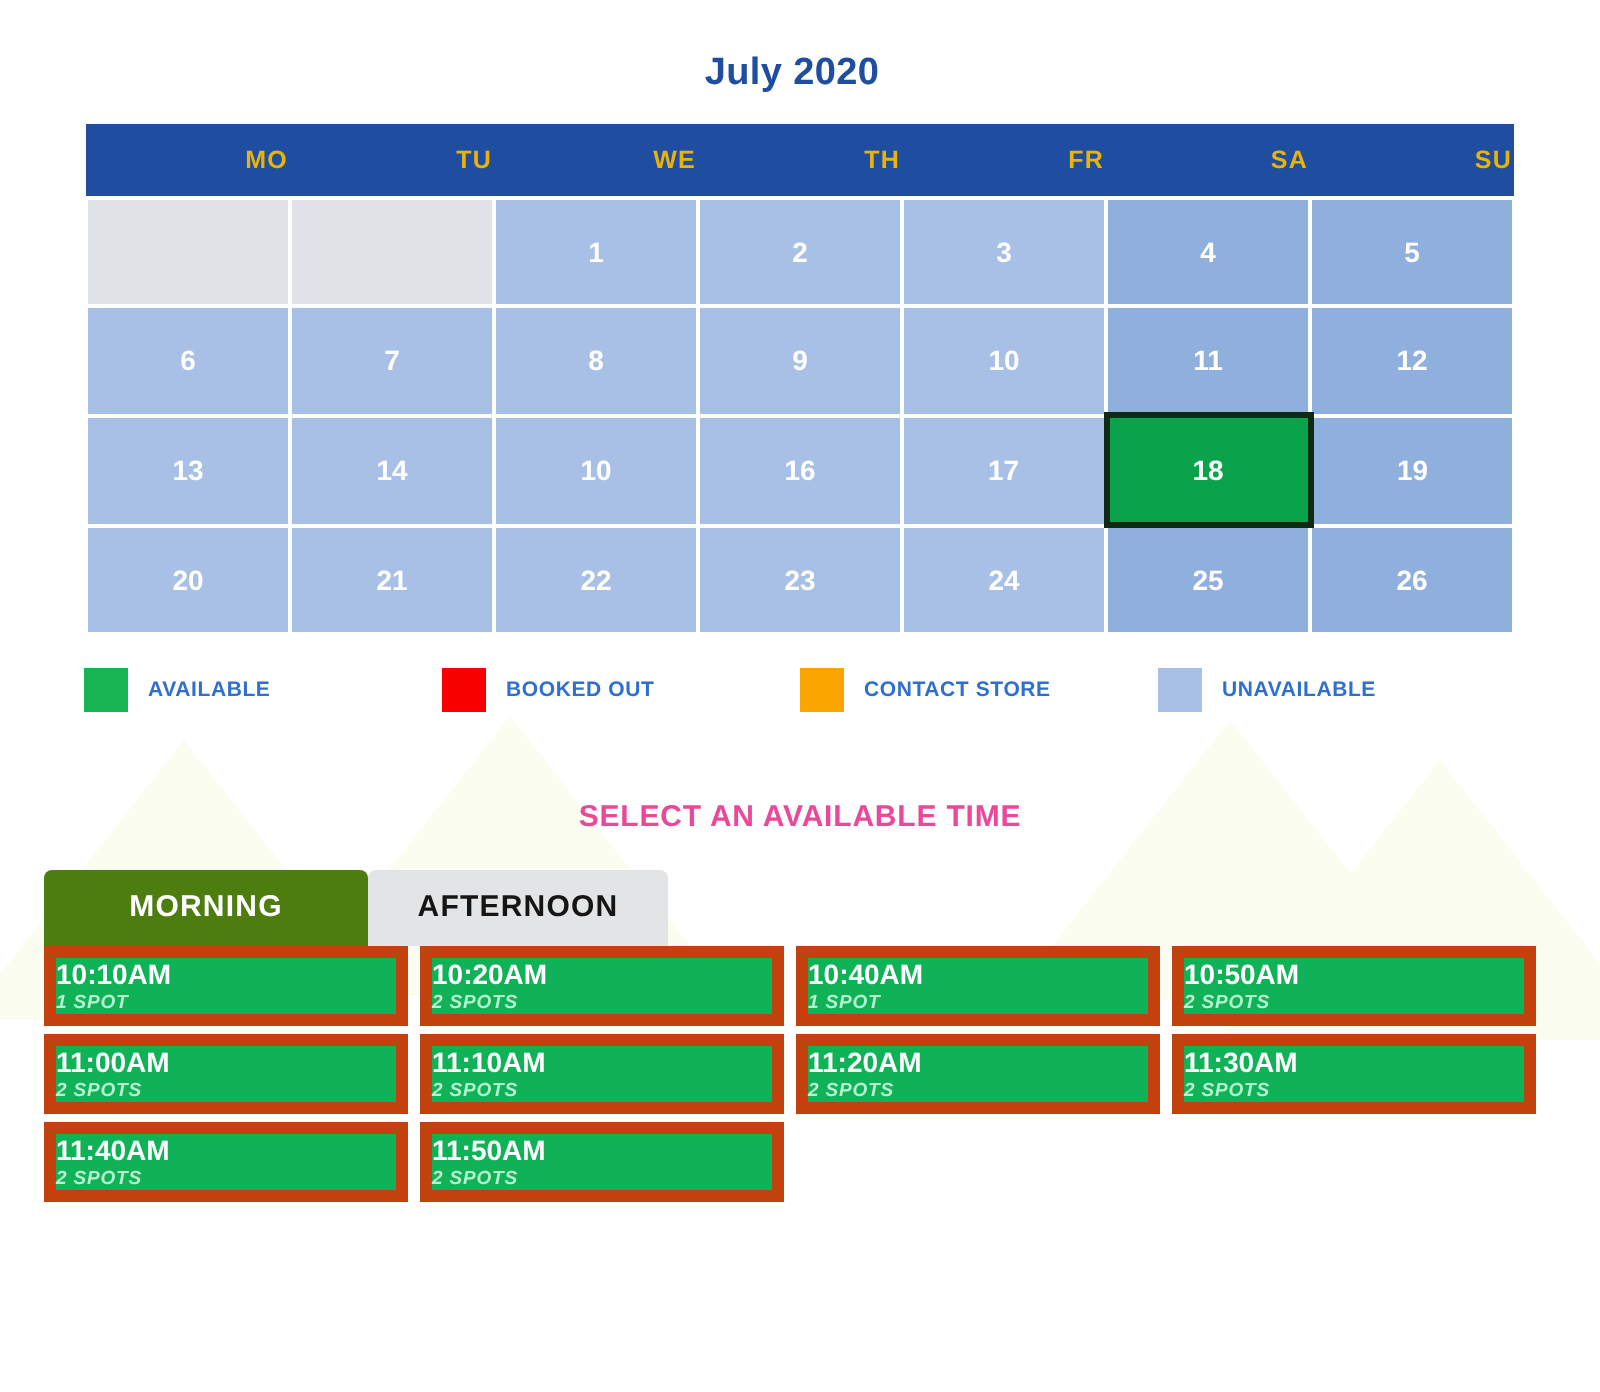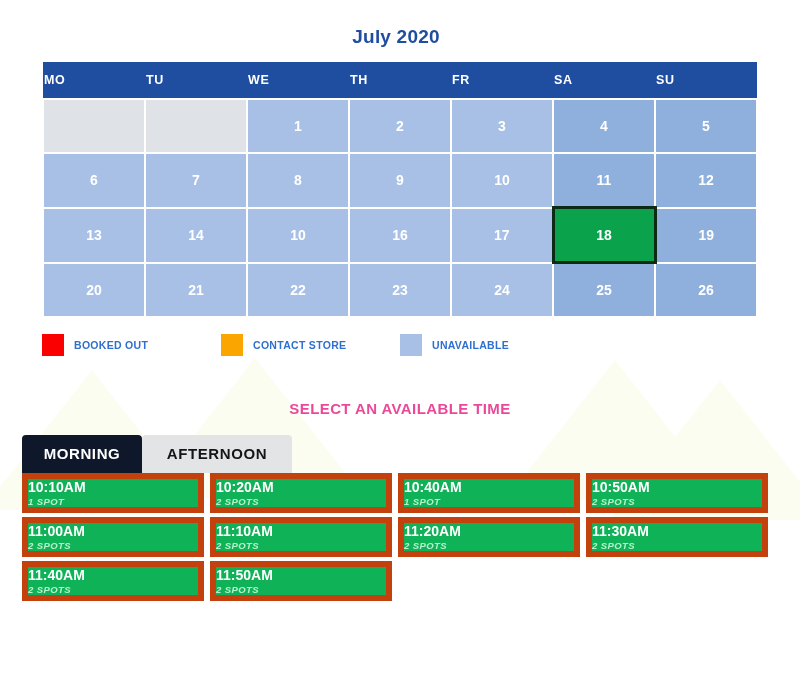--- a/index.html
+++ b/index.html
@@ -54,26 +54,26 @@
 
   
   .calendar {
     margin: 14px auto 0 auto;
     width: 716px;
     border-collapse: collapse;
     table-layout: fixed;
   }
   .calendar th {
     background: #1f4ea1;
-    color: #ffffff;
+    color: #eab308;
     font-size: 12.5px;
     font-weight: bold;
     height: 34px;
     letter-spacing: 0.6px;
-    text-align: left;
+    text-align: right;
     border: none;
   }
   .calendar td {
     height: 50px;
     text-align: center;
     vertical-align: middle;
     font-size: 14px;
     font-weight: bold;
     color: #ffffff;
     border: 2px solid #ffffff;
@@ -135,22 +135,22 @@
   .tab {
     height: 38px;
     line-height: 38px;
     font-size: 15px;
     font-weight: bold;
     letter-spacing: 0.6px;
     text-align: center;
     border-radius: 4px 4px 0 0;
   }
   .tab.morning {
-    width: 120px;
-    background: #0f172a;
+    width: 162px;
+    background: #4d7c0f;
     color: #ffffff;
   }
   .tab.afternoon {
     width: 150px;
     background: #e2e4e6;
     color: #151515;
   }
 
   
   .slots {
@@ -247,20 +247,24 @@
           <td class="weekday">23</td>
           <td class="weekday">24</td>
           <td class="weekend">25</td>
           <td class="weekend">26</td>
         </tr>
       </tbody>
   </table>
 
   <div class="legend" id="legend-row">
       <div class="legend-item">
+        <div class="swatch available" style="background: rgb(22, 181, 82);"></div>
+        <div class="legend-label">AVAILABLE</div>
+      </div>
+      <div class="legend-item">
         <div class="swatch booked" style="background: rgb(251, 0, 0);"></div>
         <div class="legend-label">BOOKED OUT</div>
       </div>
       <div class="legend-item">
         <div class="swatch contact" style="background: rgb(251, 166, 0);"></div>
         <div class="legend-label">CONTACT STORE</div>
       </div>
       <div class="legend-item">
         <div class="swatch unavailable" style="background: rgb(168, 192, 230);"></div>
         <div class="legend-label">UNAVAILABLE</div>

